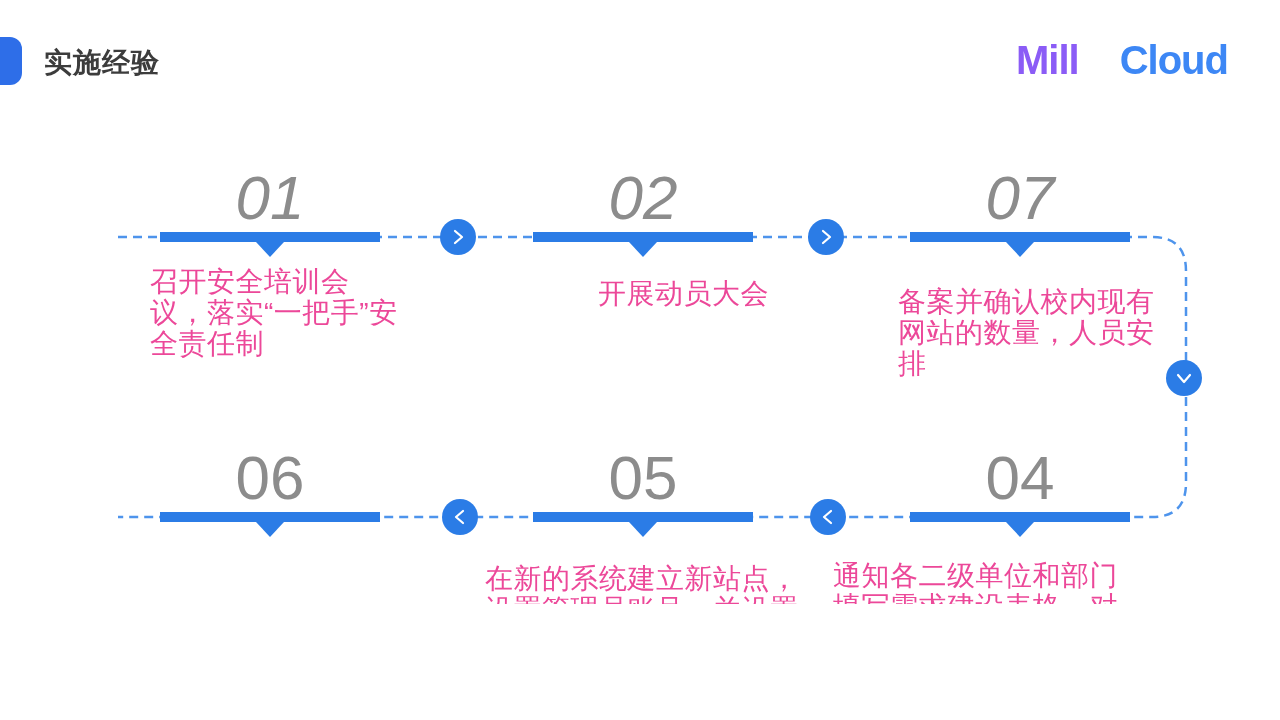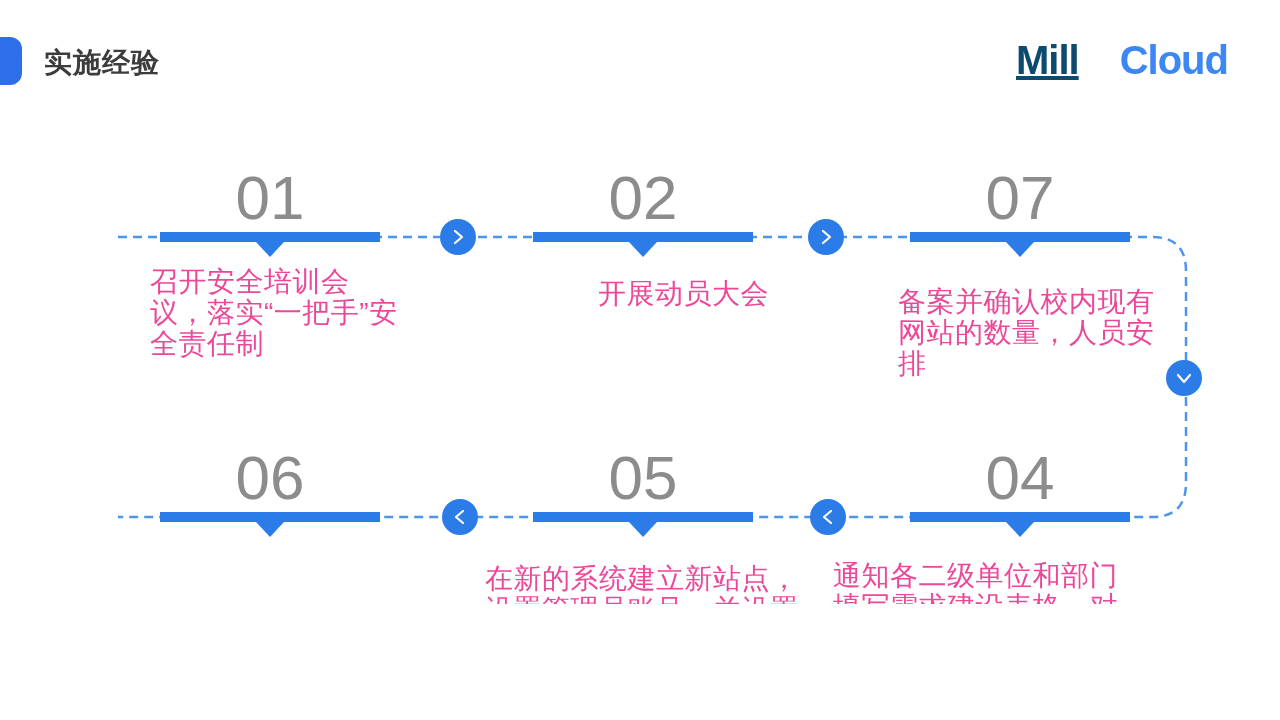--- a/index.html
+++ b/index.html
@@ -13,40 +13,40 @@
     background:#2e6ee8;border-radius:12px;
   }
   .title{
     position:absolute;left:44px;top:44px;margin:0;
     font-size:28px;font-weight:bold;color:#3c3c3c;letter-spacing:1px;
   }
   .logo{
     position:absolute;right:52px;top:40px;
     font-size:40px;font-weight:800;letter-spacing:-1px;line-height:1;
   }
-  .logo-mill{color:#0c4a6e;text-decoration:underline;}
+  .logo-mill{color:#8b5cf6;}
   .logo-cloud{color:#3d87f5;font-weight:600;margin-left:41px;}
   
   .connector{position:absolute;left:0;top:0;}
   
   .bar{
     position:absolute;width:220px;height:10px;background:#2b7ce6;
   }
   .bar::after{ 
     content:"";position:absolute;left:50%;top:10px;margin-left:-14px;
     width:0;height:0;border-style:solid;border-color:transparent;
     border-width:15px 14px 0 14px;border-top-color:#2b7ce6;
   }
   .bar.b-r1{top:232px;} .bar.b-r2{top:512px;}
   .bar.c1{left:160px;} .bar.c2{left:533px;} .bar.c3{left:910px;}
   .num{
     position:absolute;width:220px;text-align:center;
     font-size:62px;line-height:64px;font-weight:400;color:#8c8c8c;
   }
-  .num.n-r1{top:166px;} .num.n-r2{top:446px;}
+  .num.n-r1{top:166px;font-style:italic;} .num.n-r2{top:446px;}
   .num.c1{left:160px;} .num.c2{left:533px;} .num.c3{left:910px;}
   .txt{
     position:absolute;font-size:28px;line-height:31px;color:#ec4899;
     letter-spacing:0.5px;
   }
   .t1{left:150px;top:266px;width:252px;}
   .t2{left:519px;top:278px;width:250px;text-align:right;}
   .t3{left:898px;top:266px;width:272px;margin-top:20px;}
   .t4{left:833px;top:560px;width:304px;}
   .t5{left:485px;top:563px;width:322px;}

